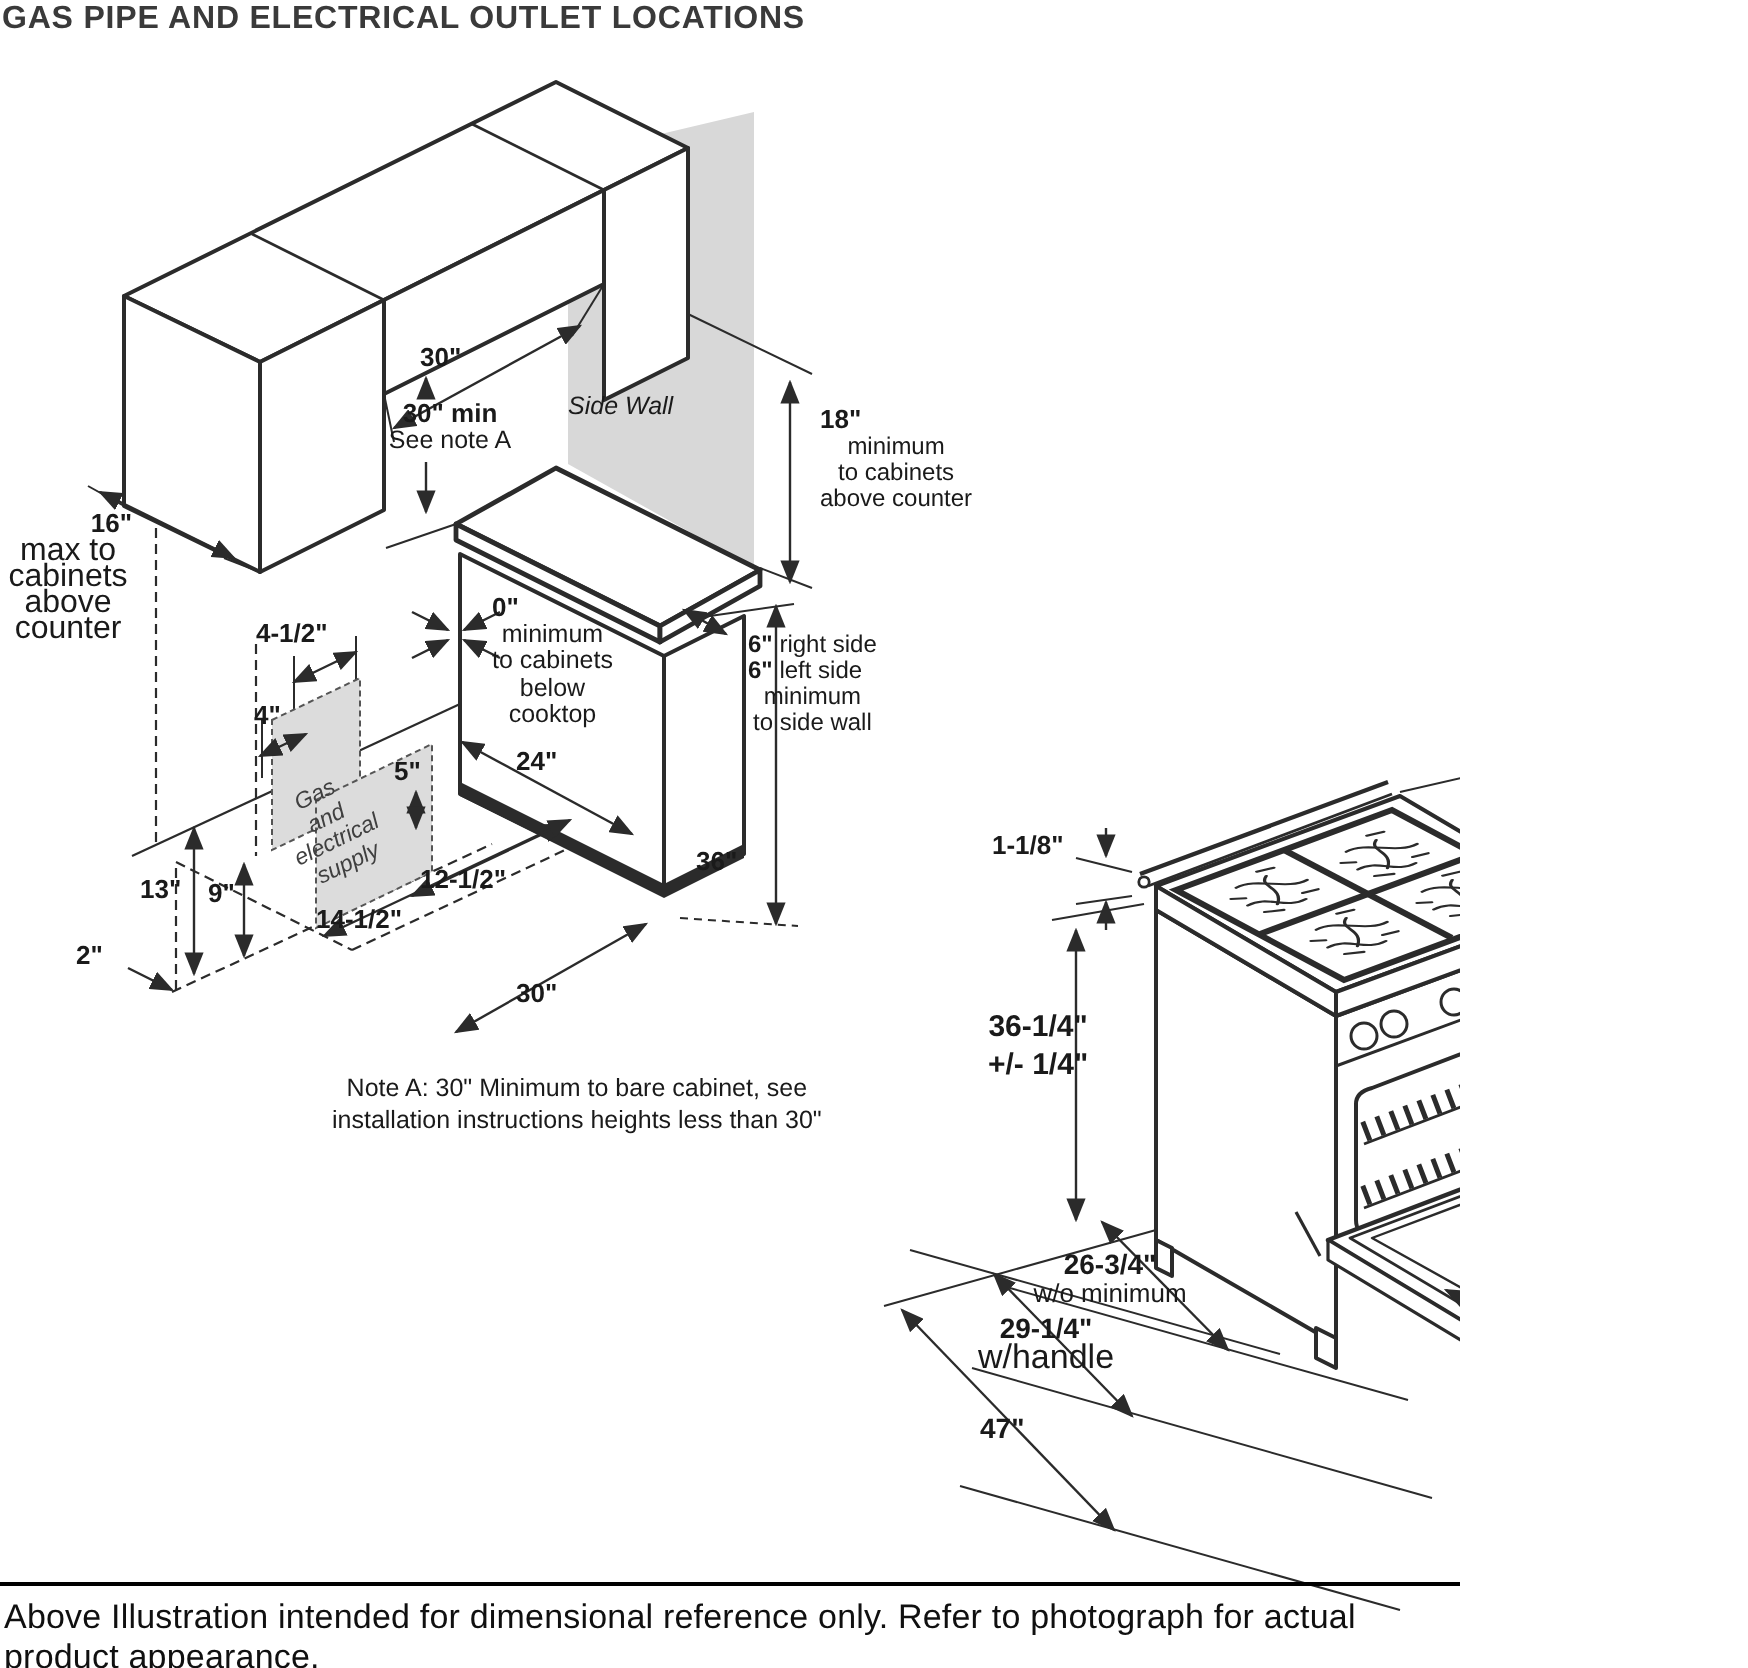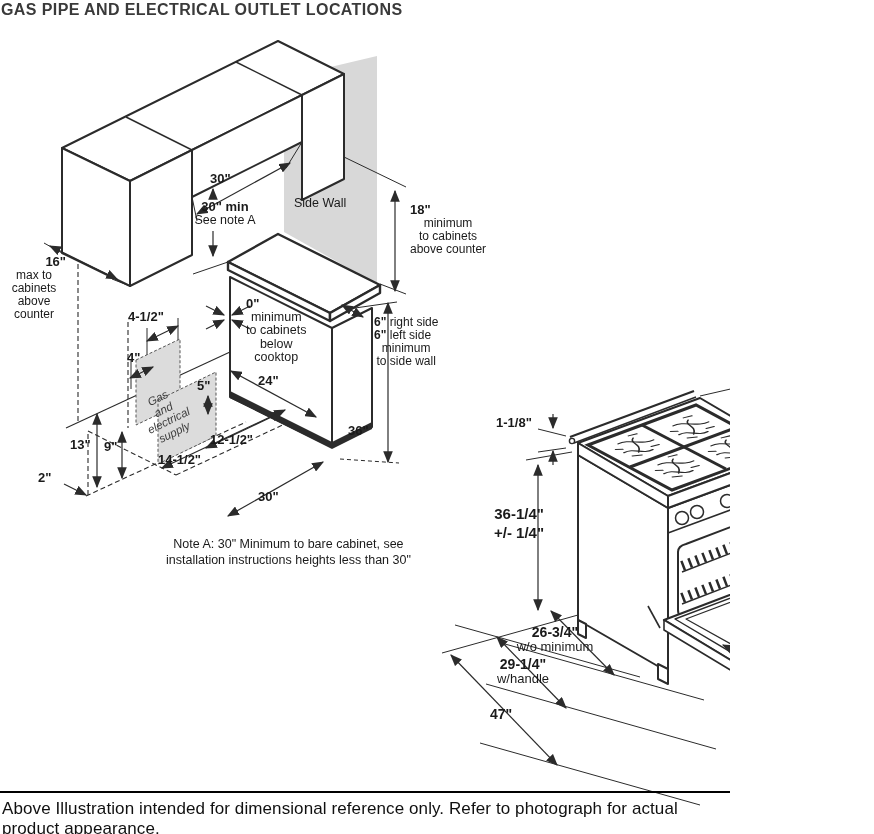--- a/index.html
+++ b/index.html
@@ -211,32 +211,32 @@
 
 <div id="title">GAS PIPE AND ELECTRICAL OUTLET LOCATIONS</div>
 
 <div class="lbl dim" style="left:210px;top:172px;">30"</div>
 
 <div class="lbl ctr" style="left:170px;top:200px;width:110px;">
   <div class="dim">30" min</div>
   <div>See note A</div>
 </div>
 
-<div class="lbl" style="left:294px;top:197px;">Side Wall</div>
+<div class="lbl" style="left:284px;top:197px;font-style:italic;">Side Wall</div>
 
 <div class="lbl" style="left:410px;top:203px;">
   <div class="dim">18"</div>
   <div class="ml" style="font-size:12px;line-height:13px;">minimum
 to cabinets
 above counter</div>
 </div>
 
 <div class="lbl rgt" style="left:2px;top:255px;width:64px;">
   <div class="dim">16"</div>
-  <div class="ml" style="font-size:12px;line-height:13px;">max to
+  <div class="ml" style="font-size:16px;line-height:13px;">max to
 cabinets
 above
 counter</div>
 </div>
 
 <div class="lbl dim" style="left:128px;top:310px;">4-1/2"</div>
 <div class="lbl dim" style="left:127px;top:351px;">4"</div>
 
 <div class="lbl" style="left:246px;top:297px;">
   <div class="dim">0"</div>
@@ -279,21 +279,21 @@
 <div class="lbl ml" style="left:494px;top:504px;font-weight:bold;font-size:15px;line-height:19px;">36-1/4"
 +/- 1/4"</div>
 
 <div class="lbl ctr" style="left:500px;top:626px;width:110px;">
   <div class="dimL">26-3/4"</div>
   <div style="font-size:13px;">w/o minimum</div>
 </div>
 
 <div class="lbl ctr" style="left:468px;top:658px;width:110px;">
   <div class="dimL">29-1/4"</div>
-  <div style="font-size:13px;">w/handle</div>
+  <div style="font-size:17px;">w/handle</div>
 </div>
 
 <div class="lbl dimL" style="left:490px;top:708px;">47"</div>
 <div class="lbl dimL" style="left:768px;top:672px;">29-7/8"</div>
 
 <div id="footer-rule"></div>
 <div id="footer">Above Illustration intended for dimensional reference only. Refer to photograph for actual product appearance.</div>
 
 </div>
 

